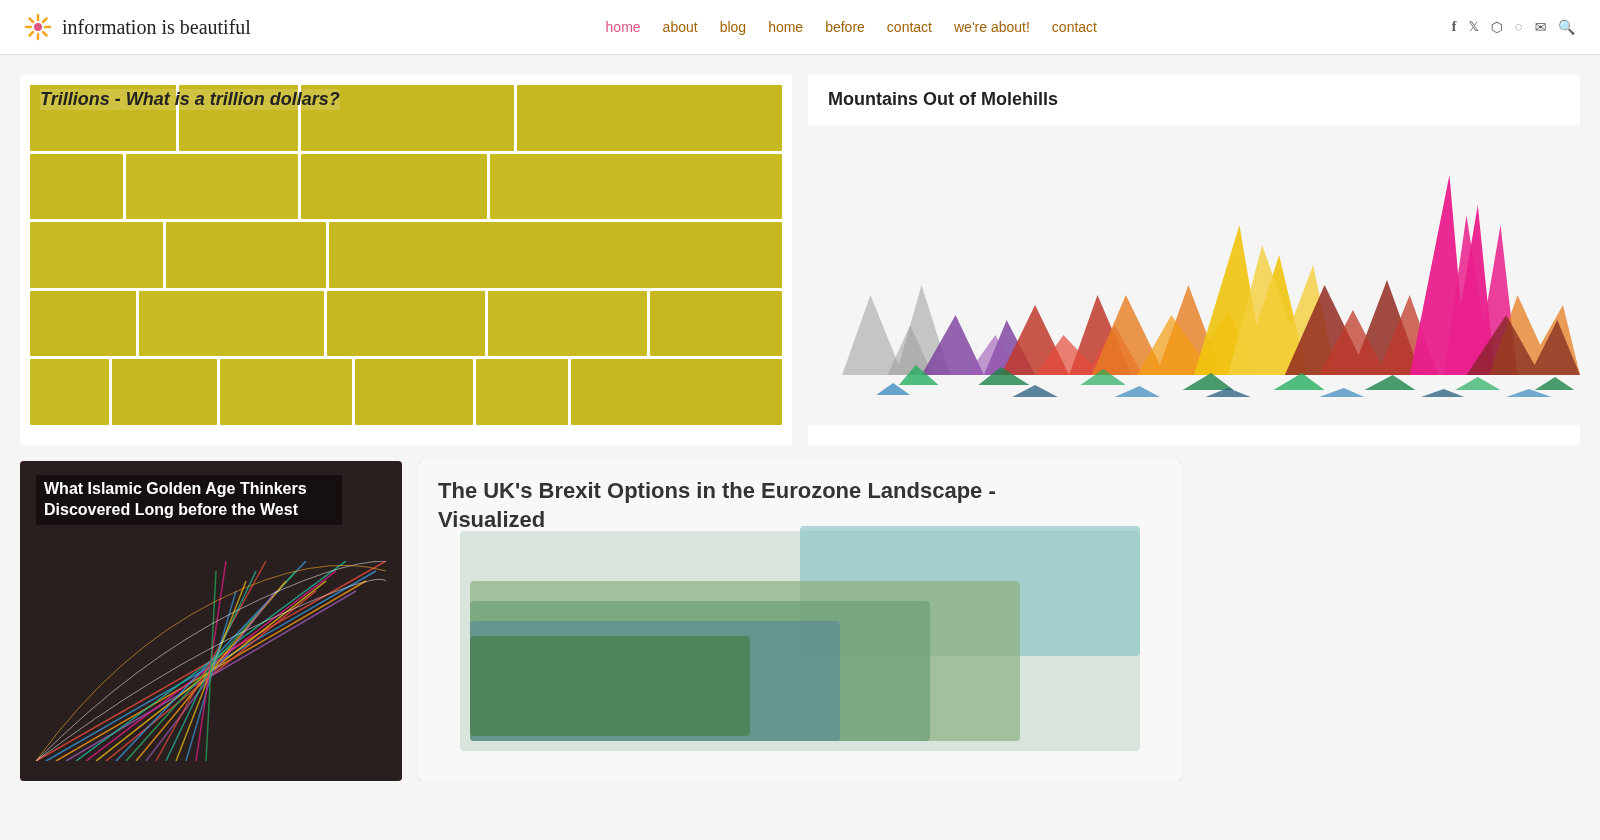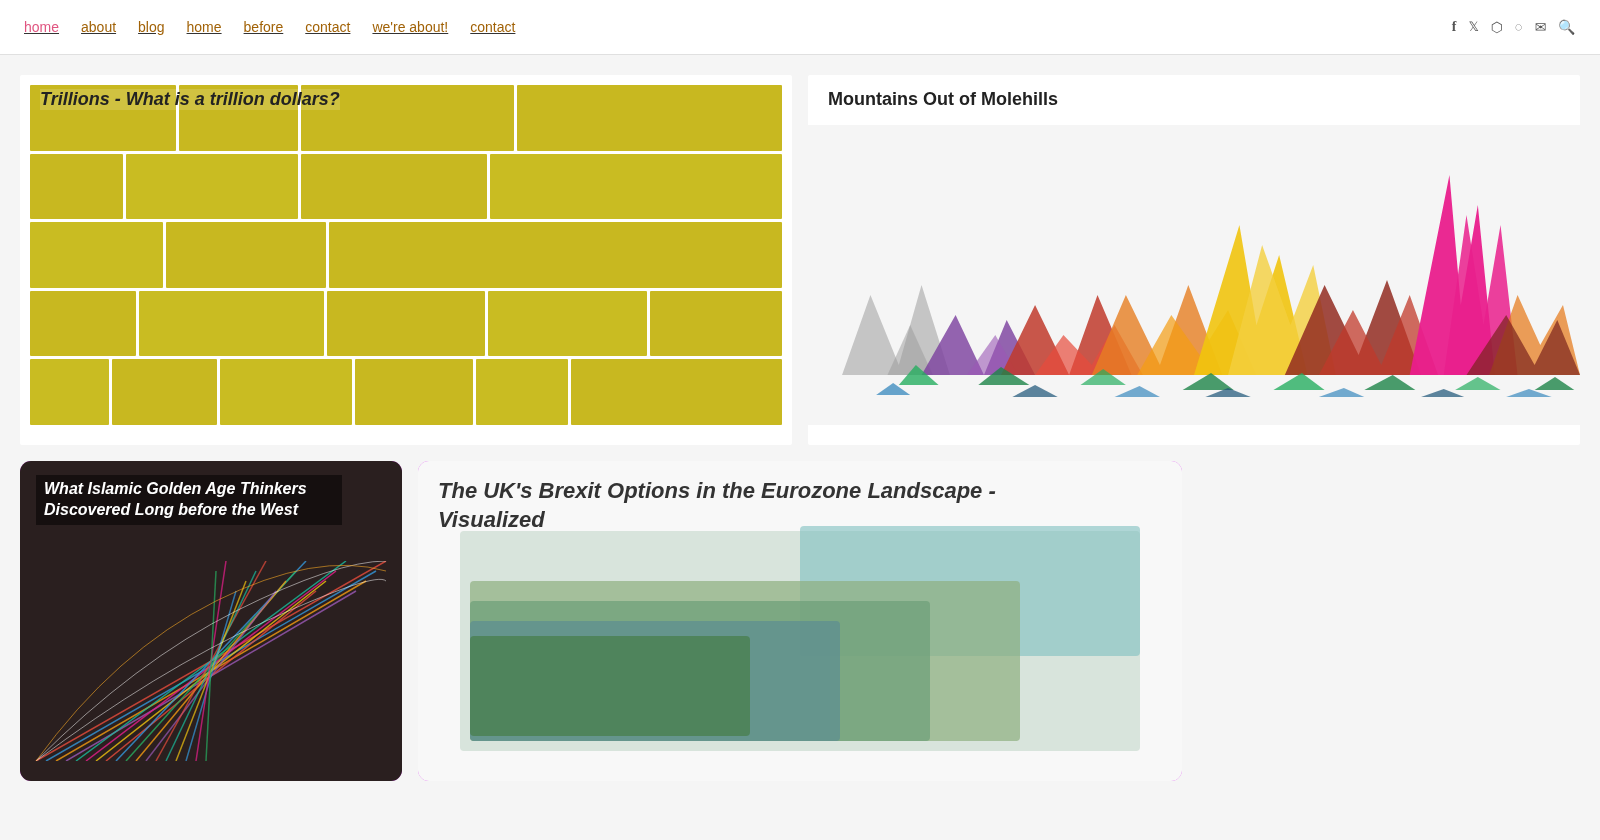--- a/index.html
+++ b/index.html
@@ -29,21 +29,20 @@
     .logo-text {
       font-size: 20px;
       font-weight: 400;
       color: #222;
       font-family: Georgia, serif;
     }
     nav {
       display: flex;
       align-items: center;
       gap: 22px;
-      text-decoration: underline;
     }
     nav a {
       text-decoration: none;
       font-size: 14px;
       color: #a16207;
       font-family: Arial, sans-serif;
     }
     nav a.active { color: #e05580; }
     .social-icons {
       display: flex;
@@ -125,25 +124,24 @@
     }
 
     
     .bottom-row {
       display: grid;
       grid-template-columns: 1fr 2fr 1fr;
       gap: 16px;
     }
     .card-bottom {
       background: #d946ef;
-      border-radius: 11px;
+      border-radius: 4px;
       overflow: hidden;
       min-height: 300px;
       position: relative;
-      font-style: italic;
     }
     .card-bottom-title {
       position: absolute;
       top: 14px;
       left: 16px;
       font-size: 22px;
       font-weight: 600;
       color: #222;
       font-family: Arial, sans-serif;
       z-index: 2;
@@ -193,20 +191,37 @@
       bottom: 0;
       left: 0;
       right: 0;
       top: 100px;
     }
   </style>
 </head>
 <body>
 
 <header>
+  <div class="logo-area">
+
+    <svg class="logo-icon" viewBox="0 0 28 28">
+      <circle cx="14" cy="14" r="4" fill="#e05580"></circle>
+      <g stroke="#f5a623" stroke-width="2.5" stroke-linecap="round">
+        <line x1="14" y1="2" x2="14" y2="7"></line>
+        <line x1="14" y1="21" x2="14" y2="26"></line>
+        <line x1="2" y1="14" x2="7" y2="14"></line>
+        <line x1="21" y1="14" x2="26" y2="14"></line>
+        <line x1="5.5" y1="5.5" x2="9" y2="9"></line>
+        <line x1="19" y1="19" x2="22.5" y2="22.5"></line>
+        <line x1="22.5" y1="5.5" x2="19" y2="9"></line>
+        <line x1="9" y1="19" x2="5.5" y2="22.5"></line>
+      </g>
+    </svg>
+    <span class="logo-text">information is beautiful</span>
+  </div>
 
   <nav>
     <a href="#" class="active">home</a>
     <a href="#">about</a>
     <a href="#">blog</a>
     <a href="#">home</a>
     <a href="#">before</a>
     <a href="#">contact</a>
     <a href="#">we're about!</a>
     <a href="#">contact</a>

